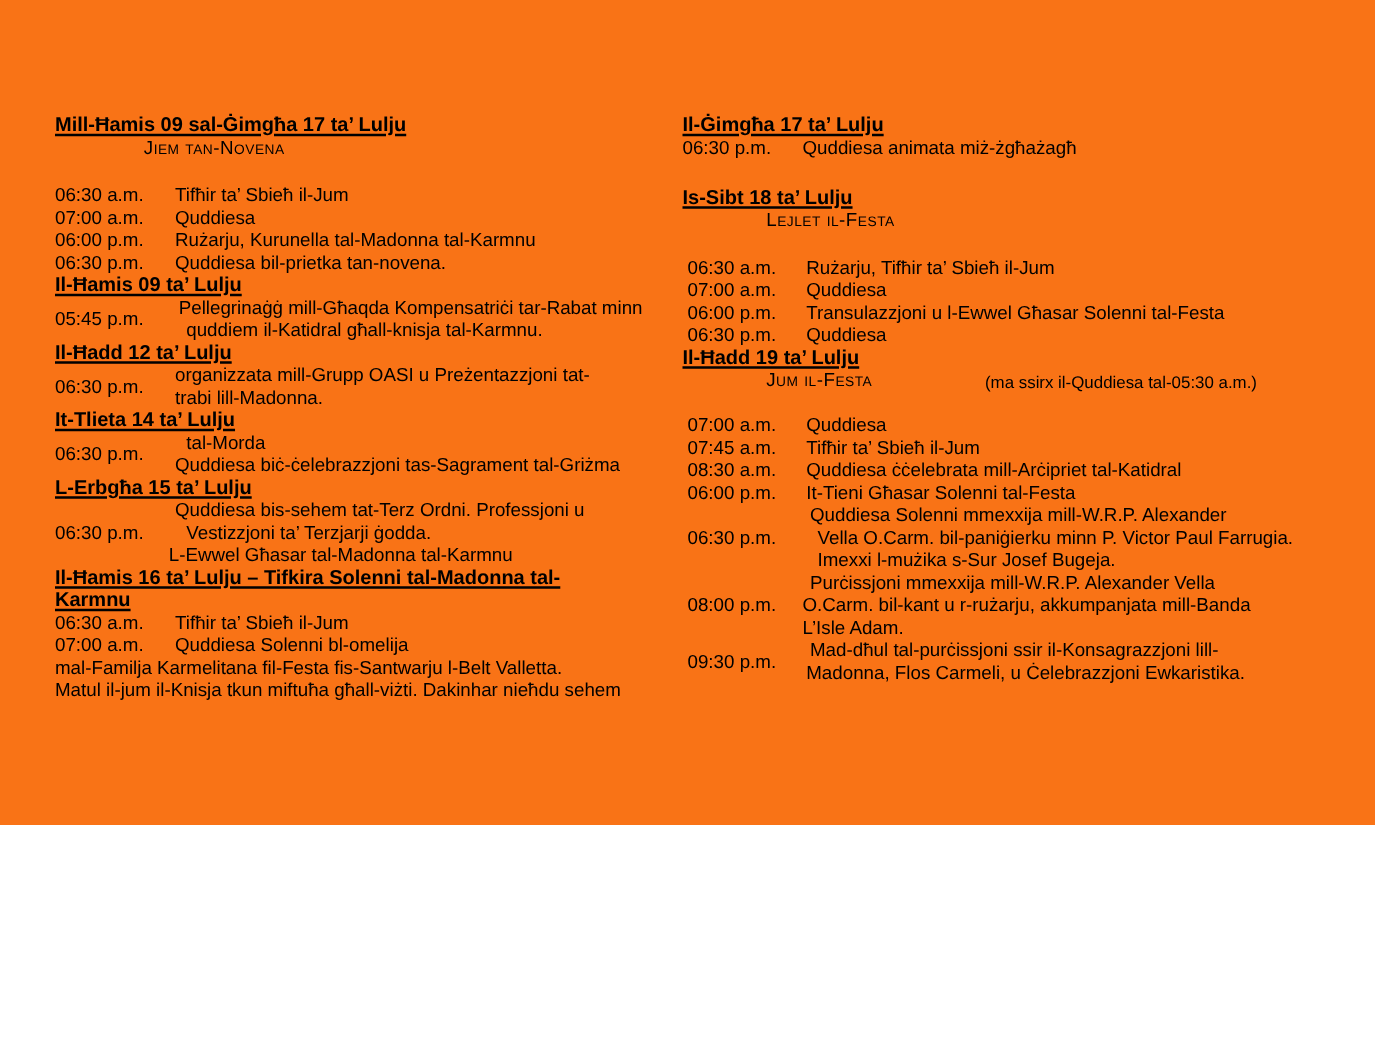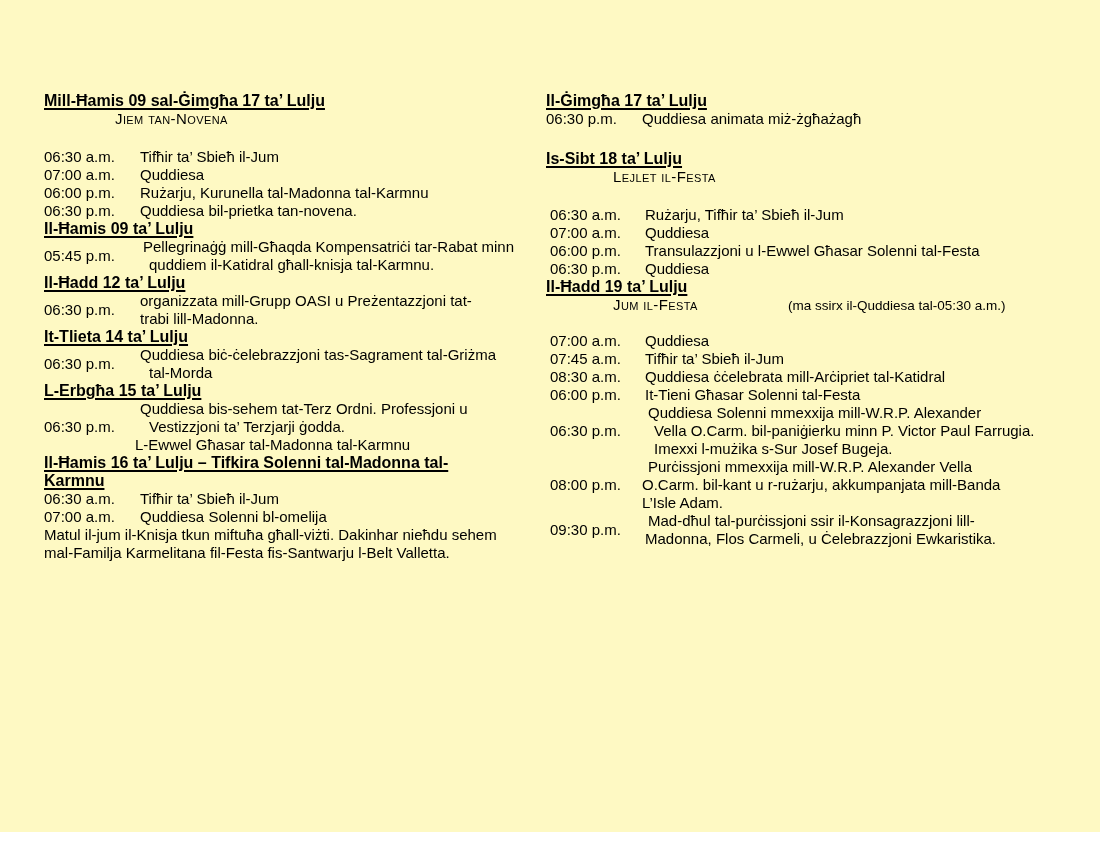--- a/index.html
+++ b/index.html
@@ -1,17 +1,17 @@
 <!DOCTYPE html>
 <html><head>
 <meta charset="utf-8">
 <style>
   *{margin:0;padding:0;box-sizing:border-box}
   html,body{background:#ffffff}
-  .page{position:relative;width:1100px;height:832px;background:#fef9c3;color:#000000;
+  .page{position:relative;width:1100px;height:660px;background:#f97316;color:#000000;
         font-family:"Liberation Sans","DejaVu Sans",sans-serif;font-size:15px;line-height:18px;overflow:hidden}
   .col{position:absolute;top:92px}
   .col-left{left:44px;width:500px}
   .col-right{left:546px;width:554px}
   .sec{}
   .sec.first{margin-top:0}
   .sec.push22{margin-top:22px}
   .sec.push40{}
   .heading{font-weight:bold;font-size:16px}
   .heading .hl{text-decoration:underline;text-decoration-thickness:1.8px;text-underline-offset:2px}
@@ -95,22 +95,22 @@
         </div>
       </div>
     </section>
 
     <section class="sec">
       <div class="heading"><span class="hl">It-Tlieta 14 ta’ Lulju</span></div>
       <div class="entries">
         <div class="entry">
           <div class="time">06:30 p.m.</div>
           <div class="desc">
+            <div class="line ind">tal-Morda</div>
             <div class="line">Quddiesa biċ-ċelebrazzjoni tas-Sagrament tal-Griżma</div>
-            <div class="line ind">tal-Morda</div>
           </div>
         </div>
       </div>
     </section>
 
     <section class="sec">
       <div class="heading"><span class="hl">L-Erbgħa 15 ta’ Lulju</span></div>
       <div class="entries">
         <div class="entry">
           <div class="time">06:30 p.m.</div>
@@ -135,22 +135,22 @@
               <div class="line">Tifħir ta’ Sbieħ il-Jum</div>
             </div>
         </div>
         <div class="entry">
           <div class="time">07:00 a.m.</div>
           <div class="desc">
               <div class="line">Quddiesa Solenni bl-omelija</div>
             </div>
         </div>
       </div>
+      <div class="note">mal-Familja Karmelitana fil-Festa fis-Santwarju l-Belt Valletta.</div>
       <div class="note">Matul il-jum il-Knisja tkun miftuħa għall-viżti. Dakinhar nieħdu sehem</div>
-      <div class="note">mal-Familja Karmelitana fil-Festa fis-Santwarju l-Belt Valletta.</div>
     </section>
 
   </div>
 
   <div class="col col-right">
 
     <section class="sec first">
       <div class="heading"><span class="hl">Il-Ġimgħa 17 ta’ Lulju</span></div>
       <div class="entries">
         <div class="entry">

